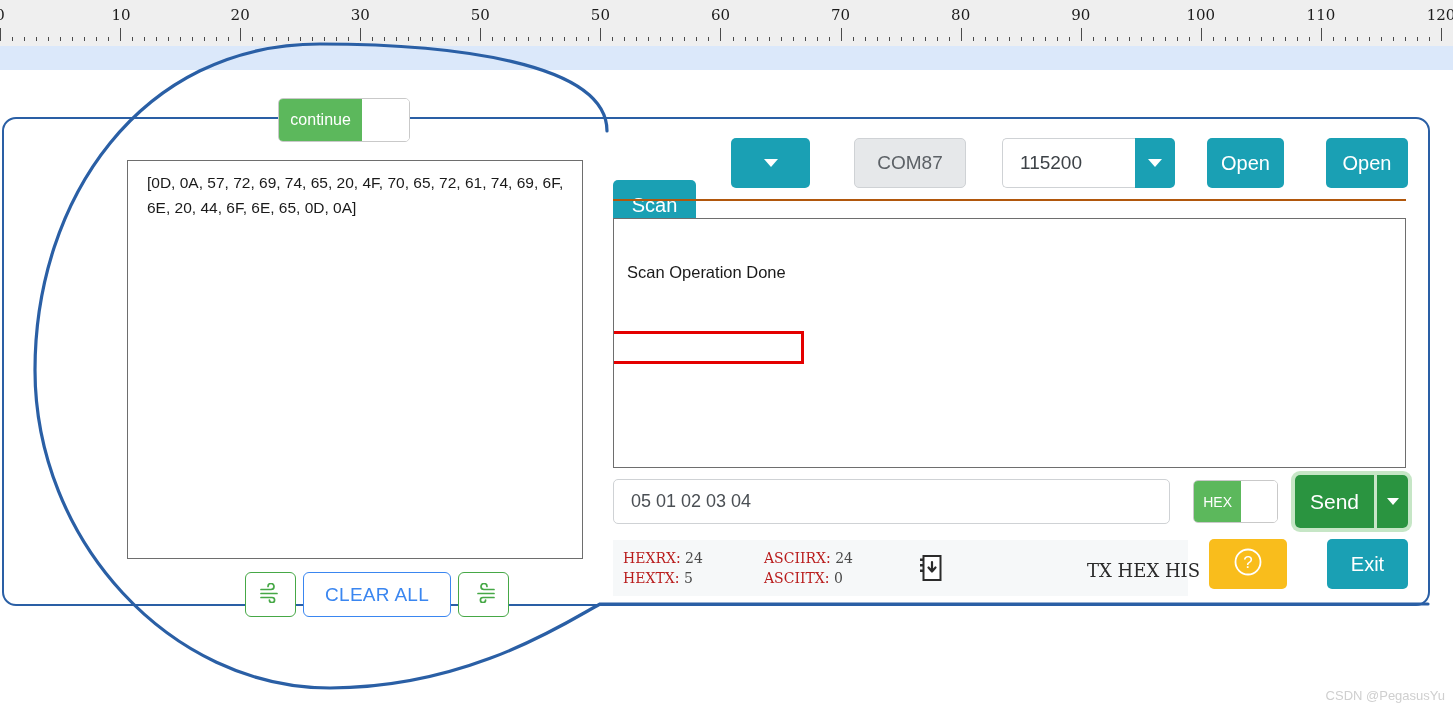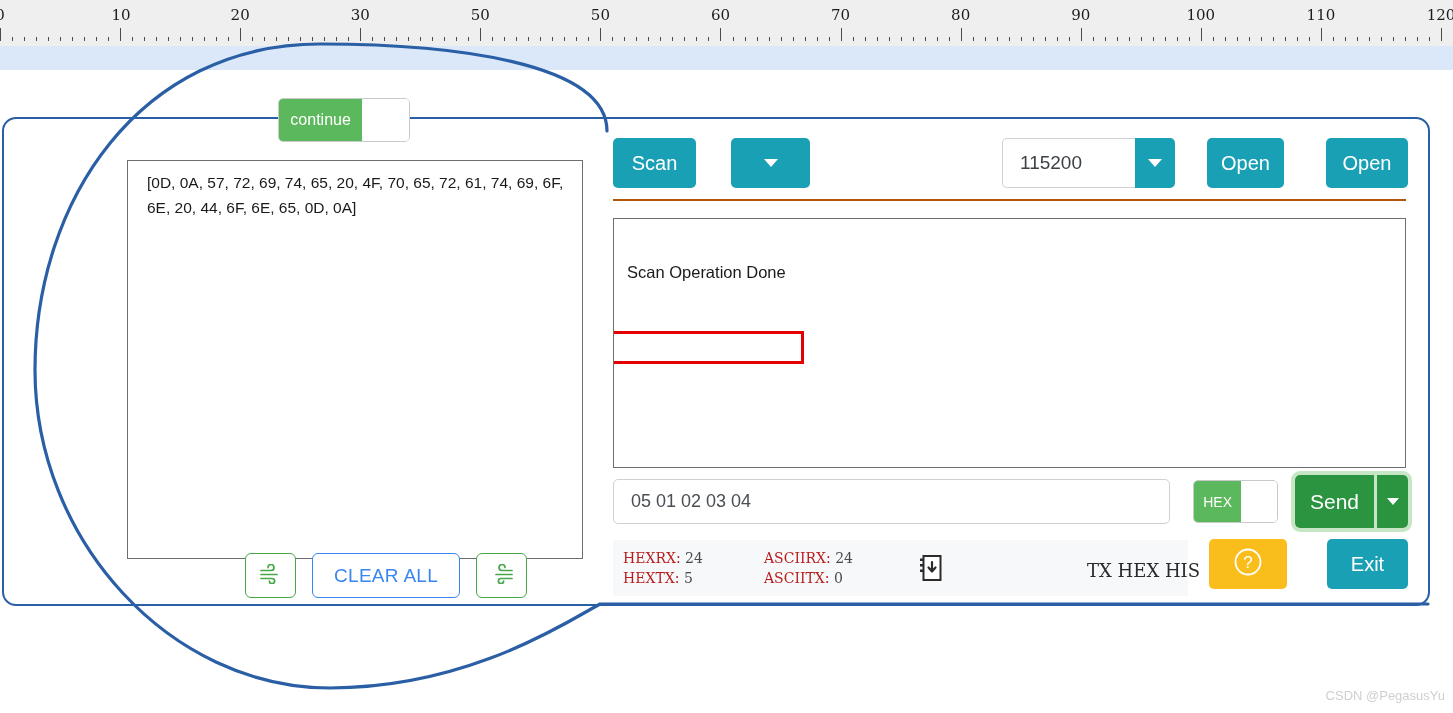--- a/index.html
+++ b/index.html
@@ -99,24 +99,24 @@
     padding: 9px 8px 8px 19px;
     font-size: 15.5px;
     line-height: 1.62;
     color: #1a1a1a;
     overflow: hidden;
     word-break: break-word;
   }
 
   #leftbtnrow {
     position: absolute;
-    left: 118px; top: 455px;
-    display: flex;
-    align-items: center;
-    gap: 16px;
+    left: 118px; top: 474px;
+    display: flex;
+    align-items: center;
+    gap: 7px;
     justify-content: flex-end;
   }
   .icon-btn {
     width: 51px; height: 45px;
     border: 1px solid #46a846;
     border-radius: 6px;
     background: #ffffff;
     display: flex;
     align-items: center;
     justify-content: center;
@@ -556,25 +556,28 @@
           </g>
         </svg>
       </span>
     </div>
   </div>
 </div>
 
 <div id="rightpanel">
 
   <div id="toolbar">
-    <div class="tbtn" style="left:0px; width:83px;">
+    <div class="tbtn" style="left:0px; width:83px;margin-top:42px;">
       <span>Scan</span>
     </div>
     <div class="tbtn" style="left:118px; width:79px;">
       <span class="caret"></span>
+    </div>
+    <div id="portfield">
+      <span>COM87</span>
     </div>
     <div id="baudwrap">
       <div id="baudfield">115200</div>
       <div id="baudcaret">
         <span class="caret"></span>
       </div>
     </div>
     <div class="tbtn" style="left:594px; width:77px;">
       <span>Open</span>
     </div>

